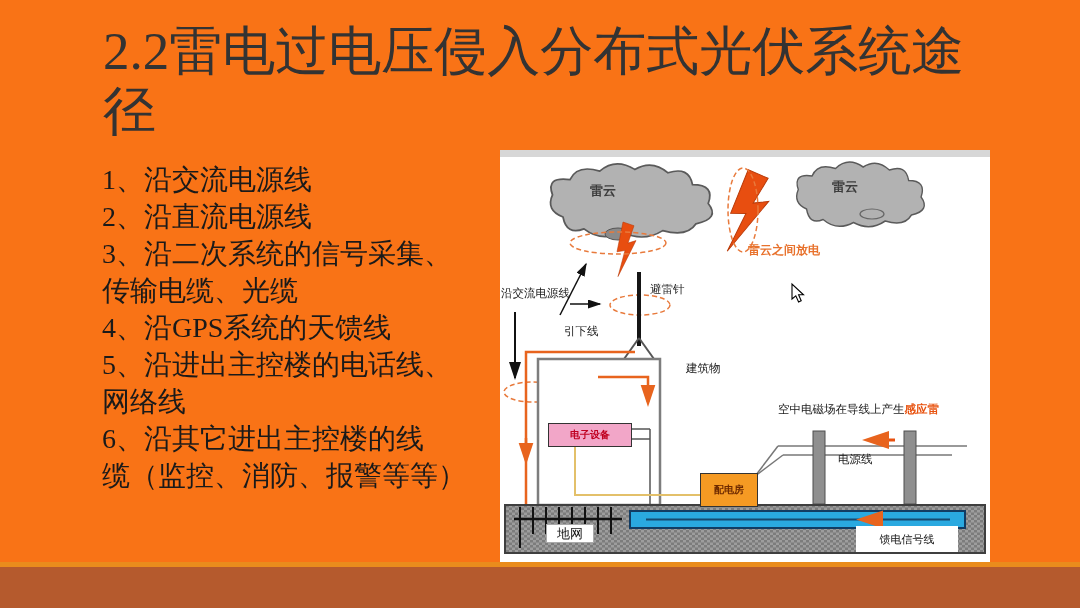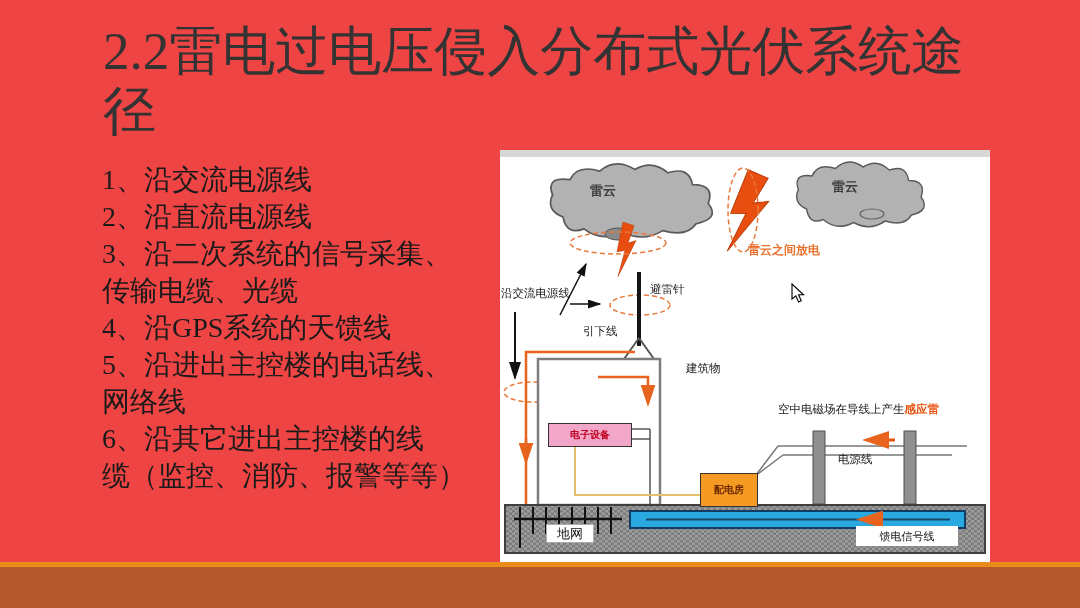--- a/index.html
+++ b/index.html
@@ -1,19 +1,19 @@
 <!DOCTYPE html>
 <html><head>
 <meta charset="utf-8">
 <style>
   * { margin:0; padding:0; box-sizing:border-box; }
   html,body { width:1080px; height:608px; }
   body { font-family:"Liberation Serif", serif; background:#ffffff; position:relative; overflow:hidden; }
 
-  .slide { position:absolute; inset:0; background:#ef4444; }
+  .slide { position:absolute; inset:0; background:#f97316; }
 
   
   .title { position:absolute; left:103px; top:22px; width:900px;
            font-size:53px; line-height:1.13; color:#333333; font-weight:400;
            font-family:"Liberation Serif","DejaVu Serif",serif; }
   .title .tline { display:block; }
 
   
   .list { position:absolute; left:102px; top:161px; width:412px;
           font-size:28px; line-height:37px; color:#1a1a1a;
@@ -28,21 +28,21 @@
   .orange-label { color:#e8722d; font-size:12px; font-weight:bold; }
   .hl { color:#e8520f; font-weight:bold; }
   .boxlabel { position:absolute; display:flex; align-items:center; justify-content:center;
               font-family:"DejaVu Sans","Liberation Sans",sans-serif; white-space:nowrap; }
   .equip { left:48px; top:273px; width:84px; height:24px; background:#f2a6c8;
            border:1.5px solid #333; color:#c00020; font-size:10px; font-weight:bold; }
   .distro { left:200px; top:323px; width:58px; height:34px; background:#f59a23;
             border:1.5px solid #333; color:#6e2a00; font-size:10px; font-weight:bold; }
   .gridlab { left:46px; top:374px; width:48px; height:19px; background:#ffffff;
              border:1px solid #aaa; color:#111; font-size:13px; }
-  .feederlab { left:356px; top:376px; width:102px; height:20px; background:#ffffff;
+  .feederlab { left:356px; top:376px; width:102px; height:26px; background:#ffffff;
                color:#111; font-size:11px; }
 
   
   .footer-accent { position:absolute; left:0; top:562px; width:1080px; height:5px; background:#ea8c1c; }
   .footer-bar    { position:absolute; left:0; top:567px; width:1080px; height:41px; background:#b55a2d; }
 </style>
 </head>
 <body>
 
 <div class="slide">
@@ -143,21 +143,21 @@
       <line x1="382" y1="369.5" x2="362" y2="369.5" stroke="#e8641e" stroke-width="3" marker-end="url(#mo)"></line>
 
       <path transform="translate(292,134)" d="M0,0 L0,15 L3.8,11.8 L6.6,18 L9.2,16.8 L6.6,10.8 L11.5,10.8 Z" fill="#ffffff" stroke="#000" stroke-width="1.1"></path>
     </svg>
 
     <div class="dlabel cloud-label" style="left:90px; top:32px;">雷云</div>
     <div class="dlabel cloud-label" style="left:332px; top:28px;">雷云</div>
     <div class="dlabel orange-label" style="left:248px; top:80px;margin-top:12px;">雷云之间放电</div>
     <div class="dlabel" style="left:1px; top:136px;">沿交流电源线</div>
     <div class="dlabel" style="left:150px; top:132px;">避雷针</div>
-    <div class="dlabel" style="left:64px; top:174px;margin-left:19px;">引下线</div>
+    <div class="dlabel" style="left:64px; top:174px;">引下线</div>
     <div class="dlabel" style="left:150px; top:211px;margin-left:36px;">建筑物</div>
     <div class="dlabel" style="left:278px; top:252px;">
       <span>空中电磁场在导线上产生</span><span class="hl">感应雷</span>
     </div>
     <div class="dlabel" style="left:338px; top:302px;">电源线</div>
 
     <div class="boxlabel equip">电子设备</div>
     <div class="boxlabel distro">配电房</div>
     <div class="boxlabel gridlab">地网</div>
     <div class="boxlabel feederlab">馈电信号线</div>

